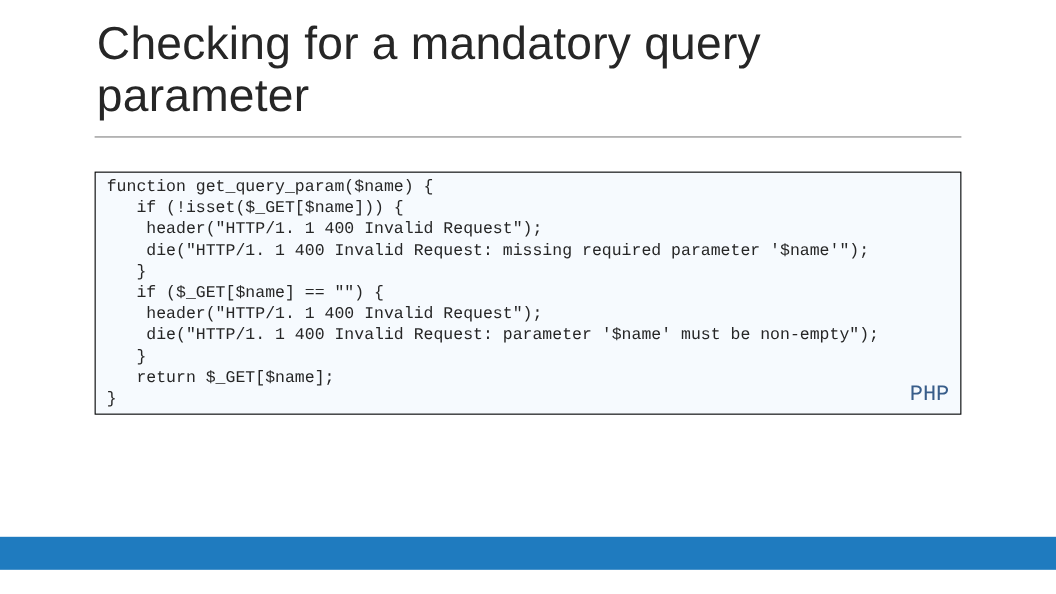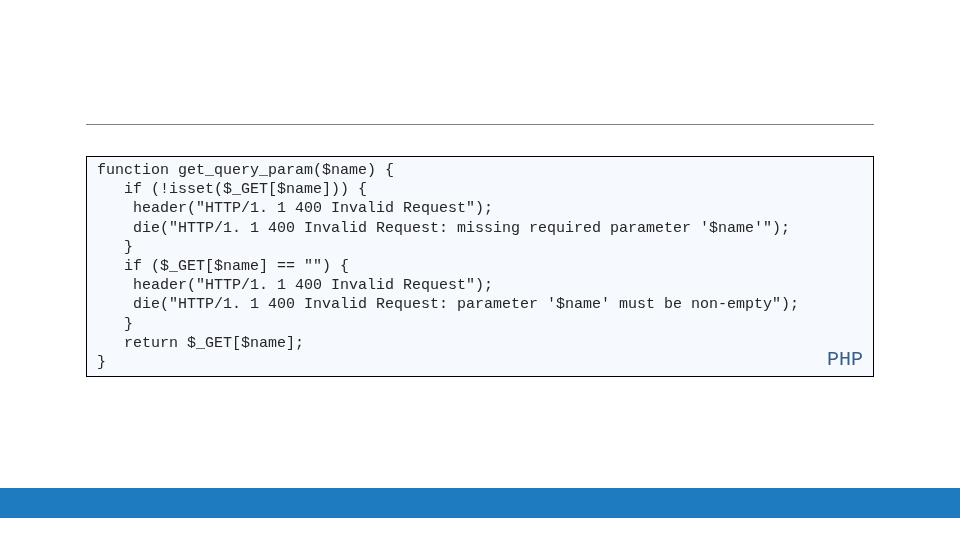--- a/index.html
+++ b/index.html
@@ -66,20 +66,21 @@
     width: 960px;
     height: 30px;
     background: #1f7bbf;
   }
 </style>
 </head>
 <body>
 
 <div class="slide">
 
+  <div class="title">Checking for a mandatory query parameter</div>
 
   <div class="title-underline"></div>
 
   <div class="code-box"><span id="code-content">function get_query_param($name) {
    if (!isset($_GET[$name])) {
     header("HTTP/1. 1 400 Invalid Request");
     die("HTTP/1. 1 400 Invalid Request: missing required parameter '$name'");
    }
    if ($_GET[$name] == "") {
     header("HTTP/1. 1 400 Invalid Request");

